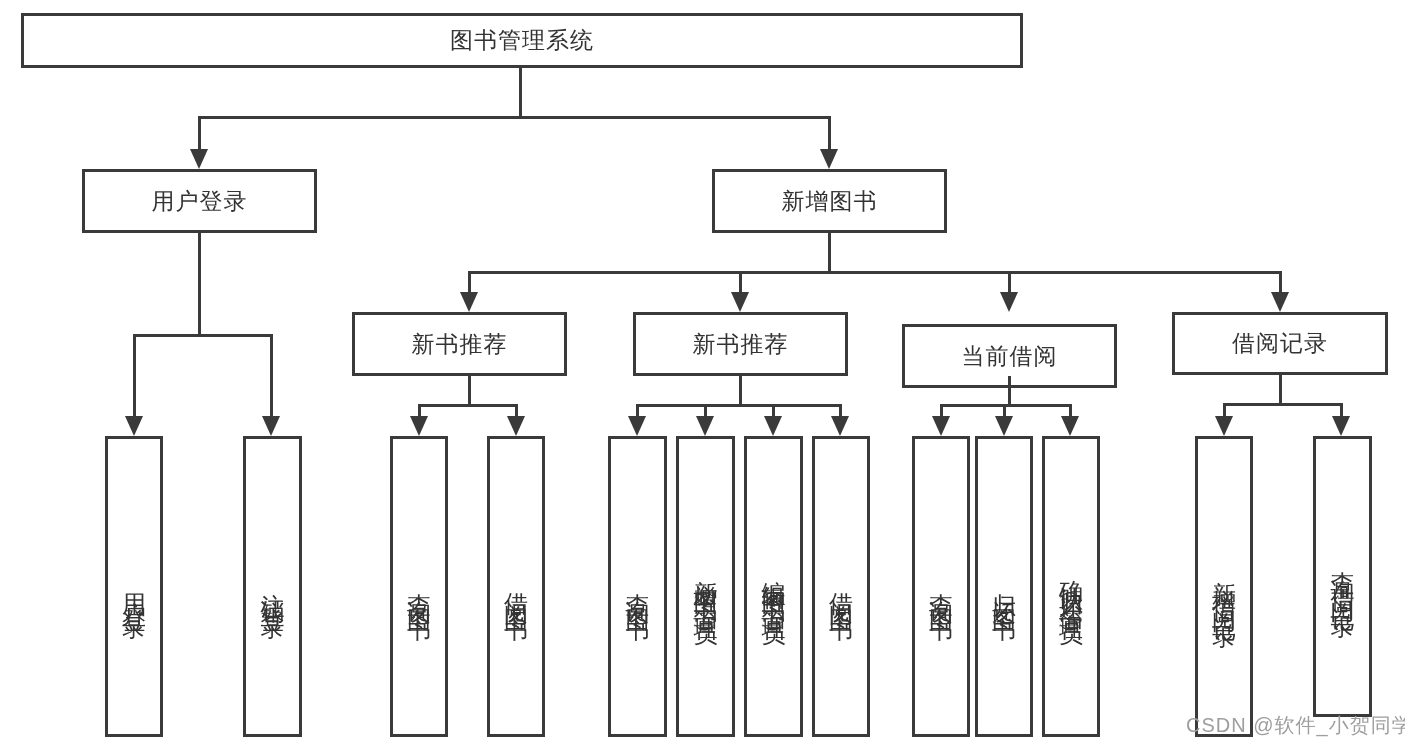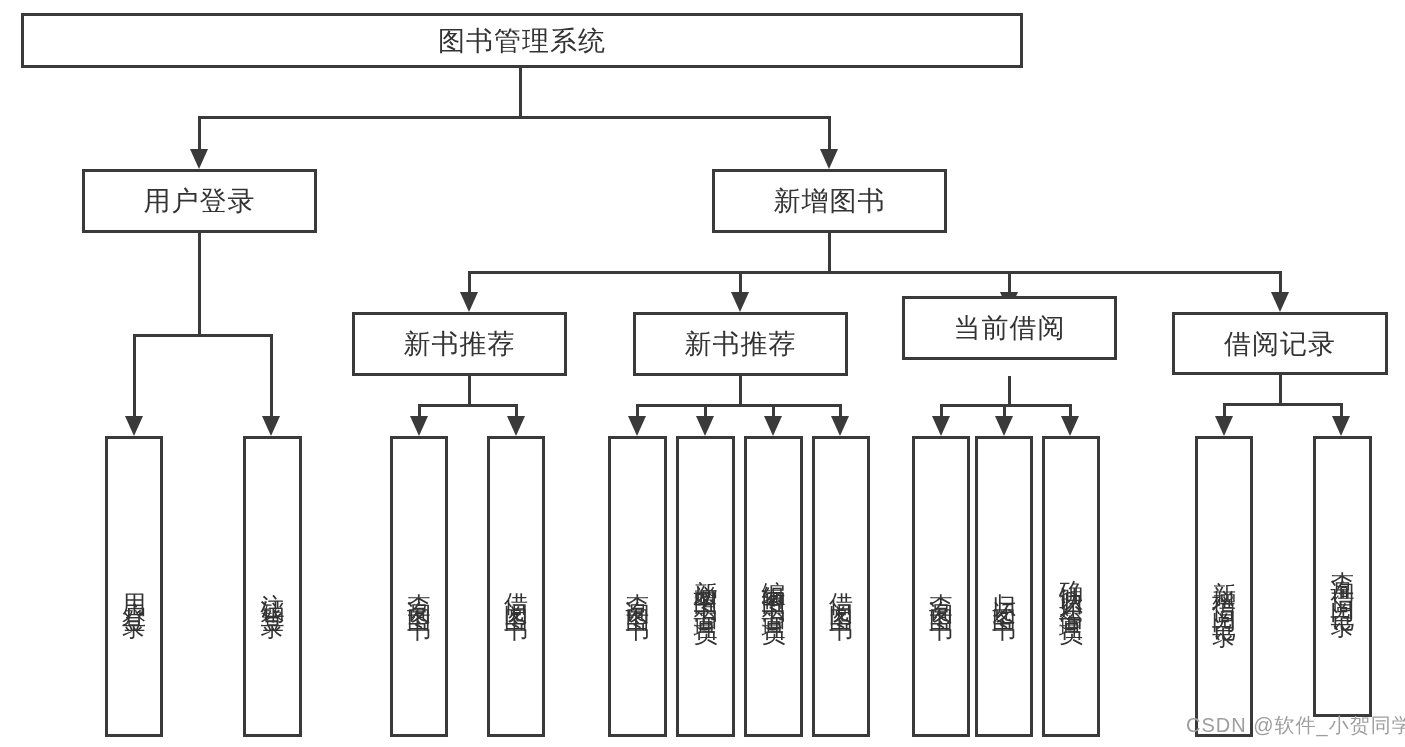--- a/index.html
+++ b/index.html
@@ -13,21 +13,21 @@
   #canvas{
     position:relative;width:1405px;height:747px;
     background:var(--background);overflow:hidden;
   }
   .box{
     position:absolute;box-sizing:border-box;
     border:3px solid var(--line);background:#fff;
     display:flex;align-items:center;justify-content:center;
     color:var(--text);
   }
-  .hlabel{font-size:27px;letter-spacing:1px;white-space:nowrap;}
+  .hlabel{font-size:23px;letter-spacing:1px;white-space:nowrap;}
   .leaf{top:436px;height:301px;}
   .vtext{
     writing-mode:vertical-rl;text-orientation:mixed;
     font-size:24px;letter-spacing:8px;line-height:1;
     padding-top:6px;color:var(--text);
   }
   .line{position:absolute;background:var(--line);}
   .arrow{
     position:absolute;width:0;height:0;
     border-left:9px solid transparent;
@@ -80,21 +80,21 @@
   <div class="arrow" style="left:731px;top:292px"></div>
   <div class="arrow" style="left:1000px;top:292px"></div>
   <div class="arrow" style="left:1271px;top:292px"></div>
 
   <div class="box" style="left:352px;top:312px;width:215px;height:64px">
     <span class="hlabel">新书推荐</span>
   </div>
   <div class="box" style="left:633px;top:312px;width:215px;height:64px">
     <span class="hlabel">新书推荐</span>
   </div>
-  <div class="box" style="left:902px;top:296px;width:215px;height:64px">
+  <div class="box" style="left:902px;top:324px;width:215px;height:64px">
     <span class="hlabel">当前借阅</span>
   </div>
   <div class="box" style="left:1172px;top:312px;width:216px;height:63px">
     <span class="hlabel">借阅记录</span>
   </div>
 
   <div class="line" style="left:468px;top:376px;width:3px;height:31px"></div>
   <div class="line" style="left:418px;top:404px;width:100px;height:3px"></div>
   <div class="line" style="left:418px;top:404px;width:3px;height:14px"></div>
   <div class="line" style="left:515px;top:404px;width:3px;height:14px"></div>

